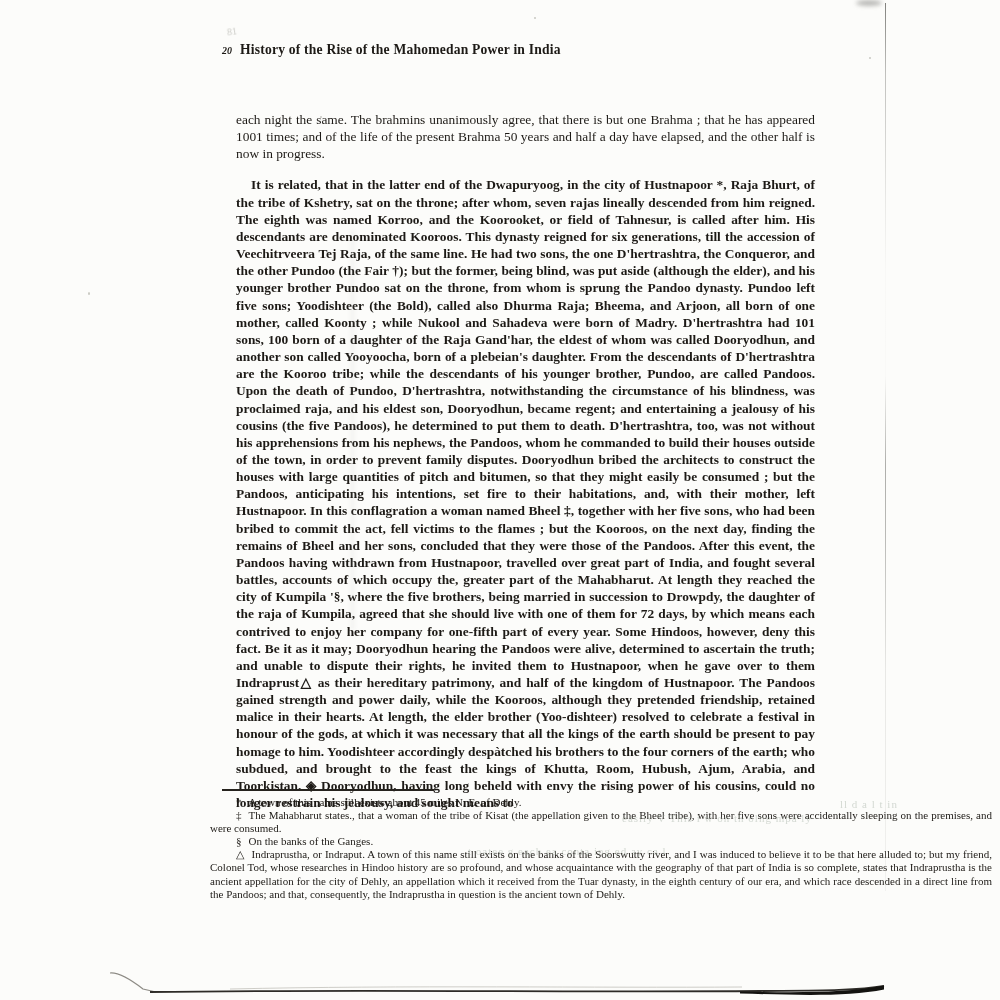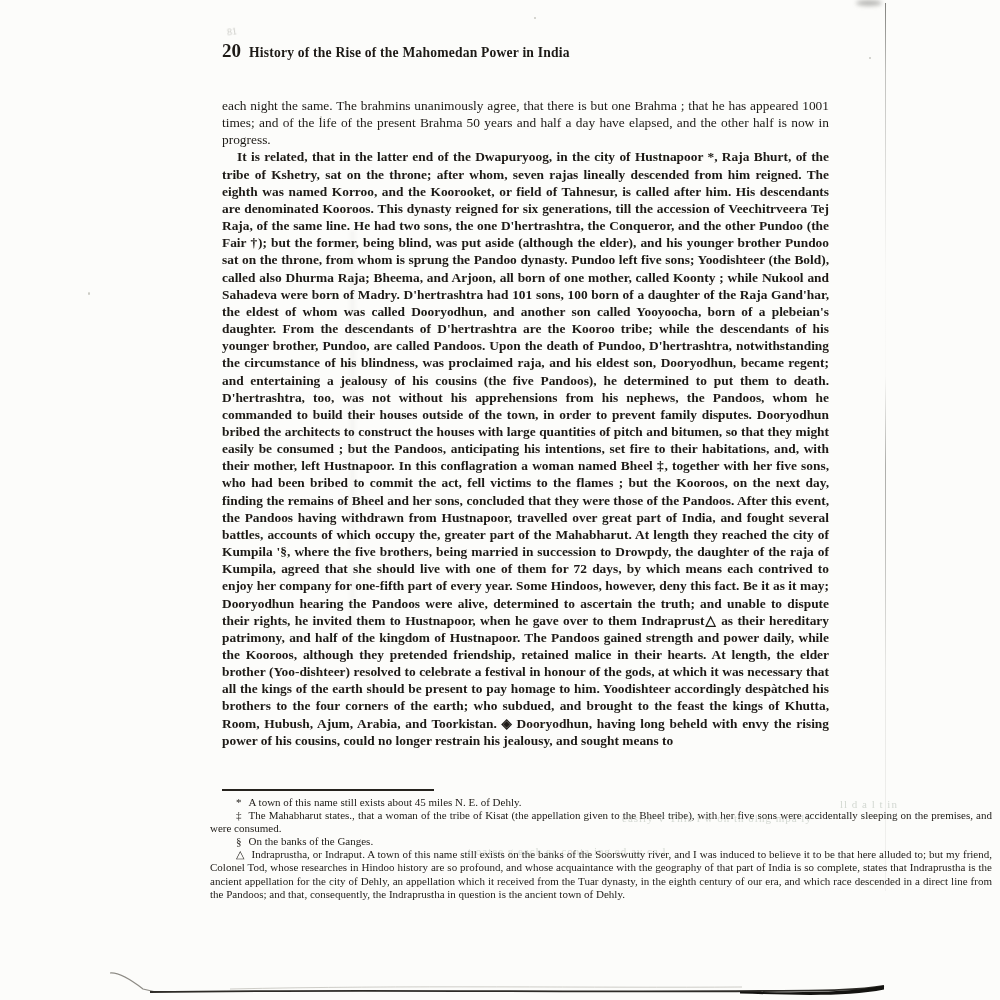--- a/index.html
+++ b/index.html
@@ -5,28 +5,28 @@
   html,body{margin:0;padding:0;}
   body{
     width:1000px;height:1000px;position:relative;overflow:hidden;
     background:#ffffff;
     font-family:"Liberation Serif", serif;
     color:#1d1a16;
   }
   .paper{position:absolute;inset:0;background:#fcfcfa;}
   
   .header{position:absolute;left:222px;top:40px;width:620px;white-space:nowrap;}
-  .pageno{font-weight:bold;font-size:19px;display:inline-block;}
+  .pageno{font-weight:bold;font-style:italic;font-size:10px;display:inline-block;}
   .runtitle{font-weight:bold;font-size:13.6px;display:inline-block;margin-left:4px;letter-spacing:.2px;}
   
   .bodytext{
     position:absolute;left:222px;top:97px;width:607px;
     font-size:13.4px;line-height:17.15px;text-align:justify;
   }
-  .bodytext p{margin:0;}
+  .bodytext p{margin:14px;}
   .bodytext p.indent{text-indent:15px;font-weight:bold;}
   
   .fnrule{position:absolute;left:222px;top:789px;width:212px;height:2px;background:#26231e;}
   .footnotes{
     position:absolute;left:210px;top:796px;width:782px;
     font-size:11px;line-height:13.1px;text-align:justify;
   }
   .footnotes p{margin:0;text-indent:26px;}
   .fnsym{display:inline-block;margin-right:7px;text-indent:0;}
   .it{font-style:italic;}

